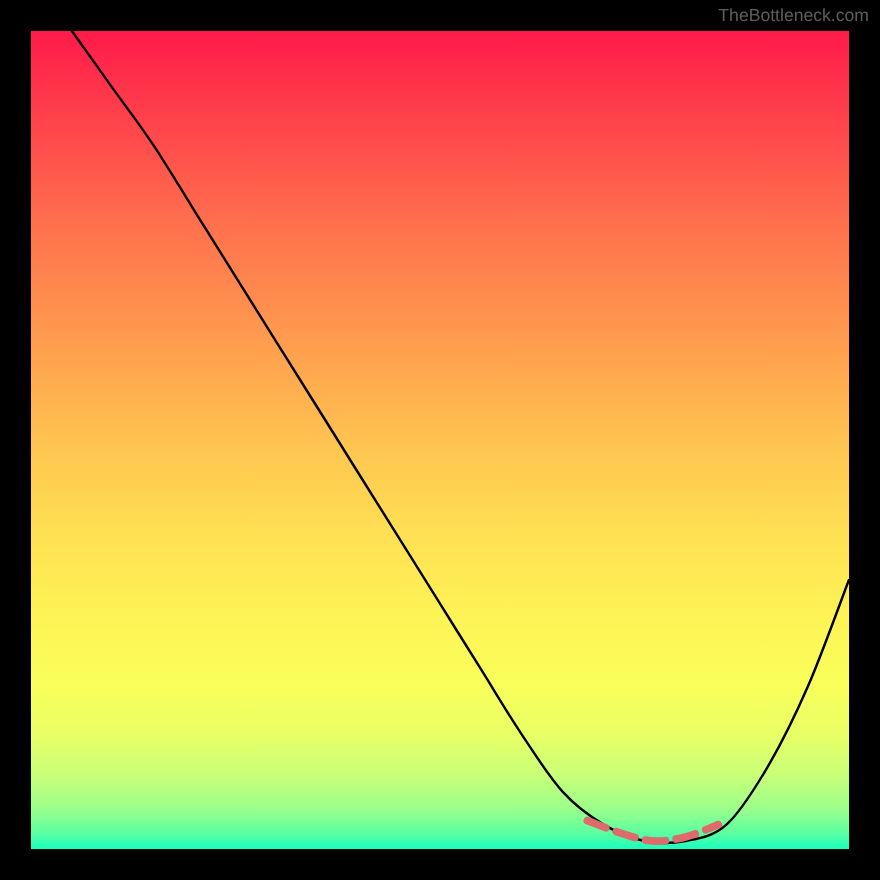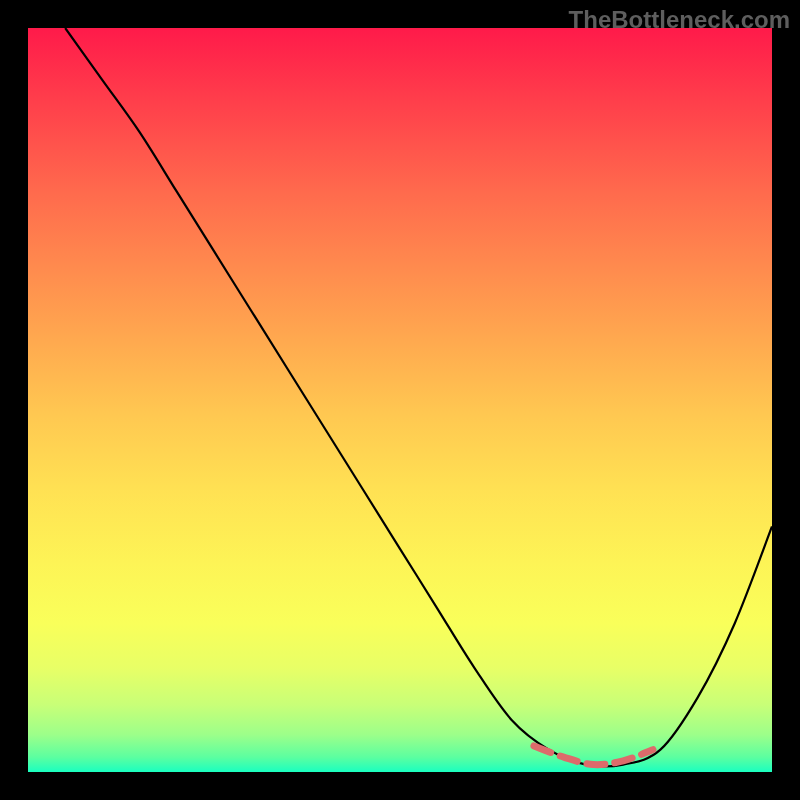--- a/index.html
+++ b/index.html
@@ -2,22 +2,22 @@
 <html><head>
 <meta charset="utf-8">
 <style>
   * { margin: 0; padding: 0; box-sizing: border-box; }
   body { width: 800px; height: 800px; background: #000; position: relative; overflow: hidden; }
   .watermark {
     position: absolute;
     top: 6px;
     right: 10px;
     font-family: Arial, sans-serif;
-    font-size: 24px;
-    font-weight: bold;
+    font-size: 16px;
+    font-weight: normal;
     color: #5e5e5e;
     z-index: 10;
     text-align: center;
   }
   .plot-area {
     position: absolute;
     top: 28px;
     left: 28px;
     width: 744px;
     height: 744px;

